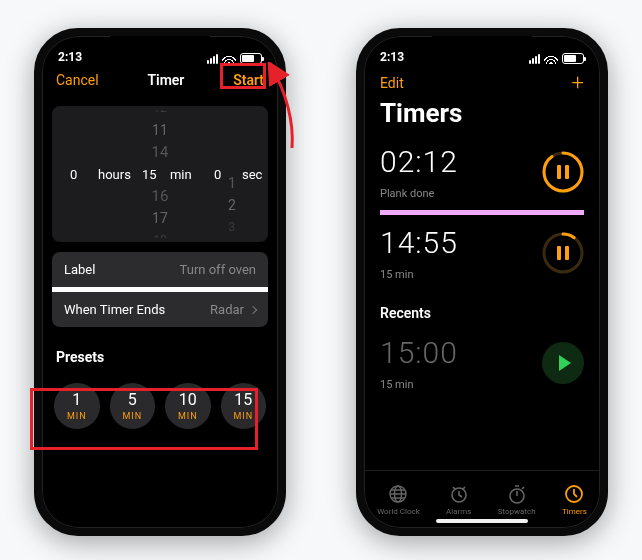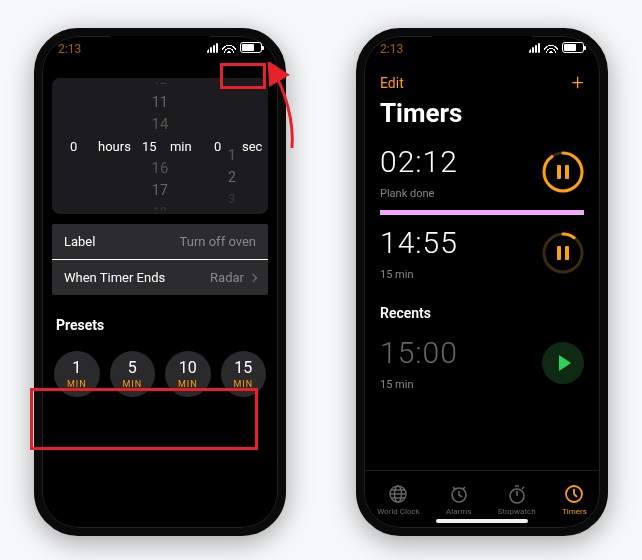--- a/index.html
+++ b/index.html
@@ -13,21 +13,21 @@
     --timers-bg:#fff;
     --pill:#333;
     --canvas:#f6f8fa;
   }
   *{box-sizing:border-box;font-family:-apple-system,BlinkMacSystemFont,"Segoe UI",Roboto,sans-serif}
   body{margin:0;background:var(--canvas);width:642px;height:560px;overflow:hidden;position:relative}
   .phones{display:flex;gap:70px;padding:28px 20px;justify-content:center;align-items:flex-start}
   .phone{width:252px;height:508px;background:#000;border:8px solid #0a0a0a;border-radius:44px;position:relative;overflow:hidden;box-shadow:0 6px 28px rgba(0,0,0,.35), inset 0 0 0 1px #222}
   .notch{position:absolute;top:0;left:50%;transform:translateX(-50%);width:100px;height:22px;background:#000;border-bottom-left-radius:16px;border-bottom-right-radius:16px;z-index:10}
   
-  .statusbar{height:28px;padding:6px 16px 0;color:#a16207;display:flex;justify-content:space-between;align-items:flex-start;font-size:12px;font-weight:400}
+  .statusbar{height:28px;padding:6px 16px 0;color:#ffffff;display:flex;justify-content:space-between;align-items:flex-end;font-size:12px;font-weight:700}
   .indicators{display:flex;align-items:center;gap:4px}
   .bars{display:inline-flex;gap:1px;align-items:flex-end}
   .bars i{width:2px;background:#fff;display:inline-block;border-radius:1px}
   .bars i:nth-child(1){height:4px}
   .bars i:nth-child(2){height:6px}
   .bars i:nth-child(3){height:8px}
   .bars i:nth-child(4){height:10px}
   .wifi{width:14px;height:10px;background:
      radial-gradient(circle at 50% 100%, #fff 2px, transparent 2px),
      radial-gradient(circle at 50% 100%, transparent 4px, #fff 4px, #fff 5px, transparent 5px),
@@ -51,23 +51,23 @@
   .pcol.c2{left:66.66%}
   .pv{height:22px;line-height:22px;font-size:15px;color:var(--dim2)}
   .pv.near{color:#666;font-size:14px}
   .pv.far{color:#3a3a3a;font-size:12px}
   .pv.sel{color:#fff;font-size:16px}
   .picker-mask{position:absolute;left:0;right:0;top:50%;height:26px;transform:translateY(-50%);background:#2a2a2c;z-index:-1}
   .picker .labels{position:absolute;top:50%;transform:translateY(-50%);left:0;right:0;display:flex;height:26px;align-items:center;font-size:13px;color:#fff}
   .labels span{width:33.33%;display:flex;align-items:center}
   .labels .u{margin-left:4px}
   .labels .n{min-width:18px;text-align:right;margin-left:18px}
-  .rows{margin:8px 10px 0;background:var(--row);border-radius:2px;overflow:hidden}
+  .rows{margin:8px 10px 0;background:var(--row);border-radius:8px;overflow:hidden}
   .row{display:flex;justify-content:space-between;align-items:center;padding:10px 12px;font-size:13px;color:#fff}
-  .row + .row{border-top:1px solid #ffffff}
+  .row + .row{border-top:5px solid #ffffff}
   .row .val{color:var(--dim);display:flex;align-items:center;gap:6px}
   .chev{width:6px;height:6px;border-right:1.5px solid #777;border-top:1.5px solid #777;transform:rotate(45deg)}
   .section-title{font-size:14px;font-weight:700;color:#fff;margin:22px 14px 18px}
   .presets{display:flex;gap:10px;padding:0 12px 18px}
   .preset{flex:1;aspect-ratio:1;border-radius:50%;background:#2a2a2c;display:flex;flex-direction:column;align-items:center;justify-content:center}
   .preset .num{color:#fff;font-size:16px}
   .preset .unit{color:var(--orange);font-size:9px;letter-spacing:1px;margin-top:2px}
   
   .nav2{display:flex;justify-content:space-between;align-items:center;padding:8px 16px 2px;font-size:14px;color:var(--orange)}
   .plus{font-size:22px;font-weight:300;line-height:1}
@@ -111,20 +111,25 @@
               <i></i>
               <i></i>
             </span>
           <span class="wifi"></span>
           <span class="battery">
               <i></i>
             </span>
         </div>
       </div>
       <div class="content">
+        <div class="nav">
+          <span class="cancel">Cancel</span>
+          <span class="title">Timer</span>
+          <span class="start">Start</span>
+        </div>
 
         <div class="picker">
           <div class="picker-rows">
             <div class="picker-mask"></div>
             <div class="pcol c0"></div>
             <div class="pcol c1">
               <div class="pv far">12</div>
               <div class="pv near">11</div>
               <div class="pv">14</div>
               <div class="pv sel" style="visibility:hidden">.</div>

